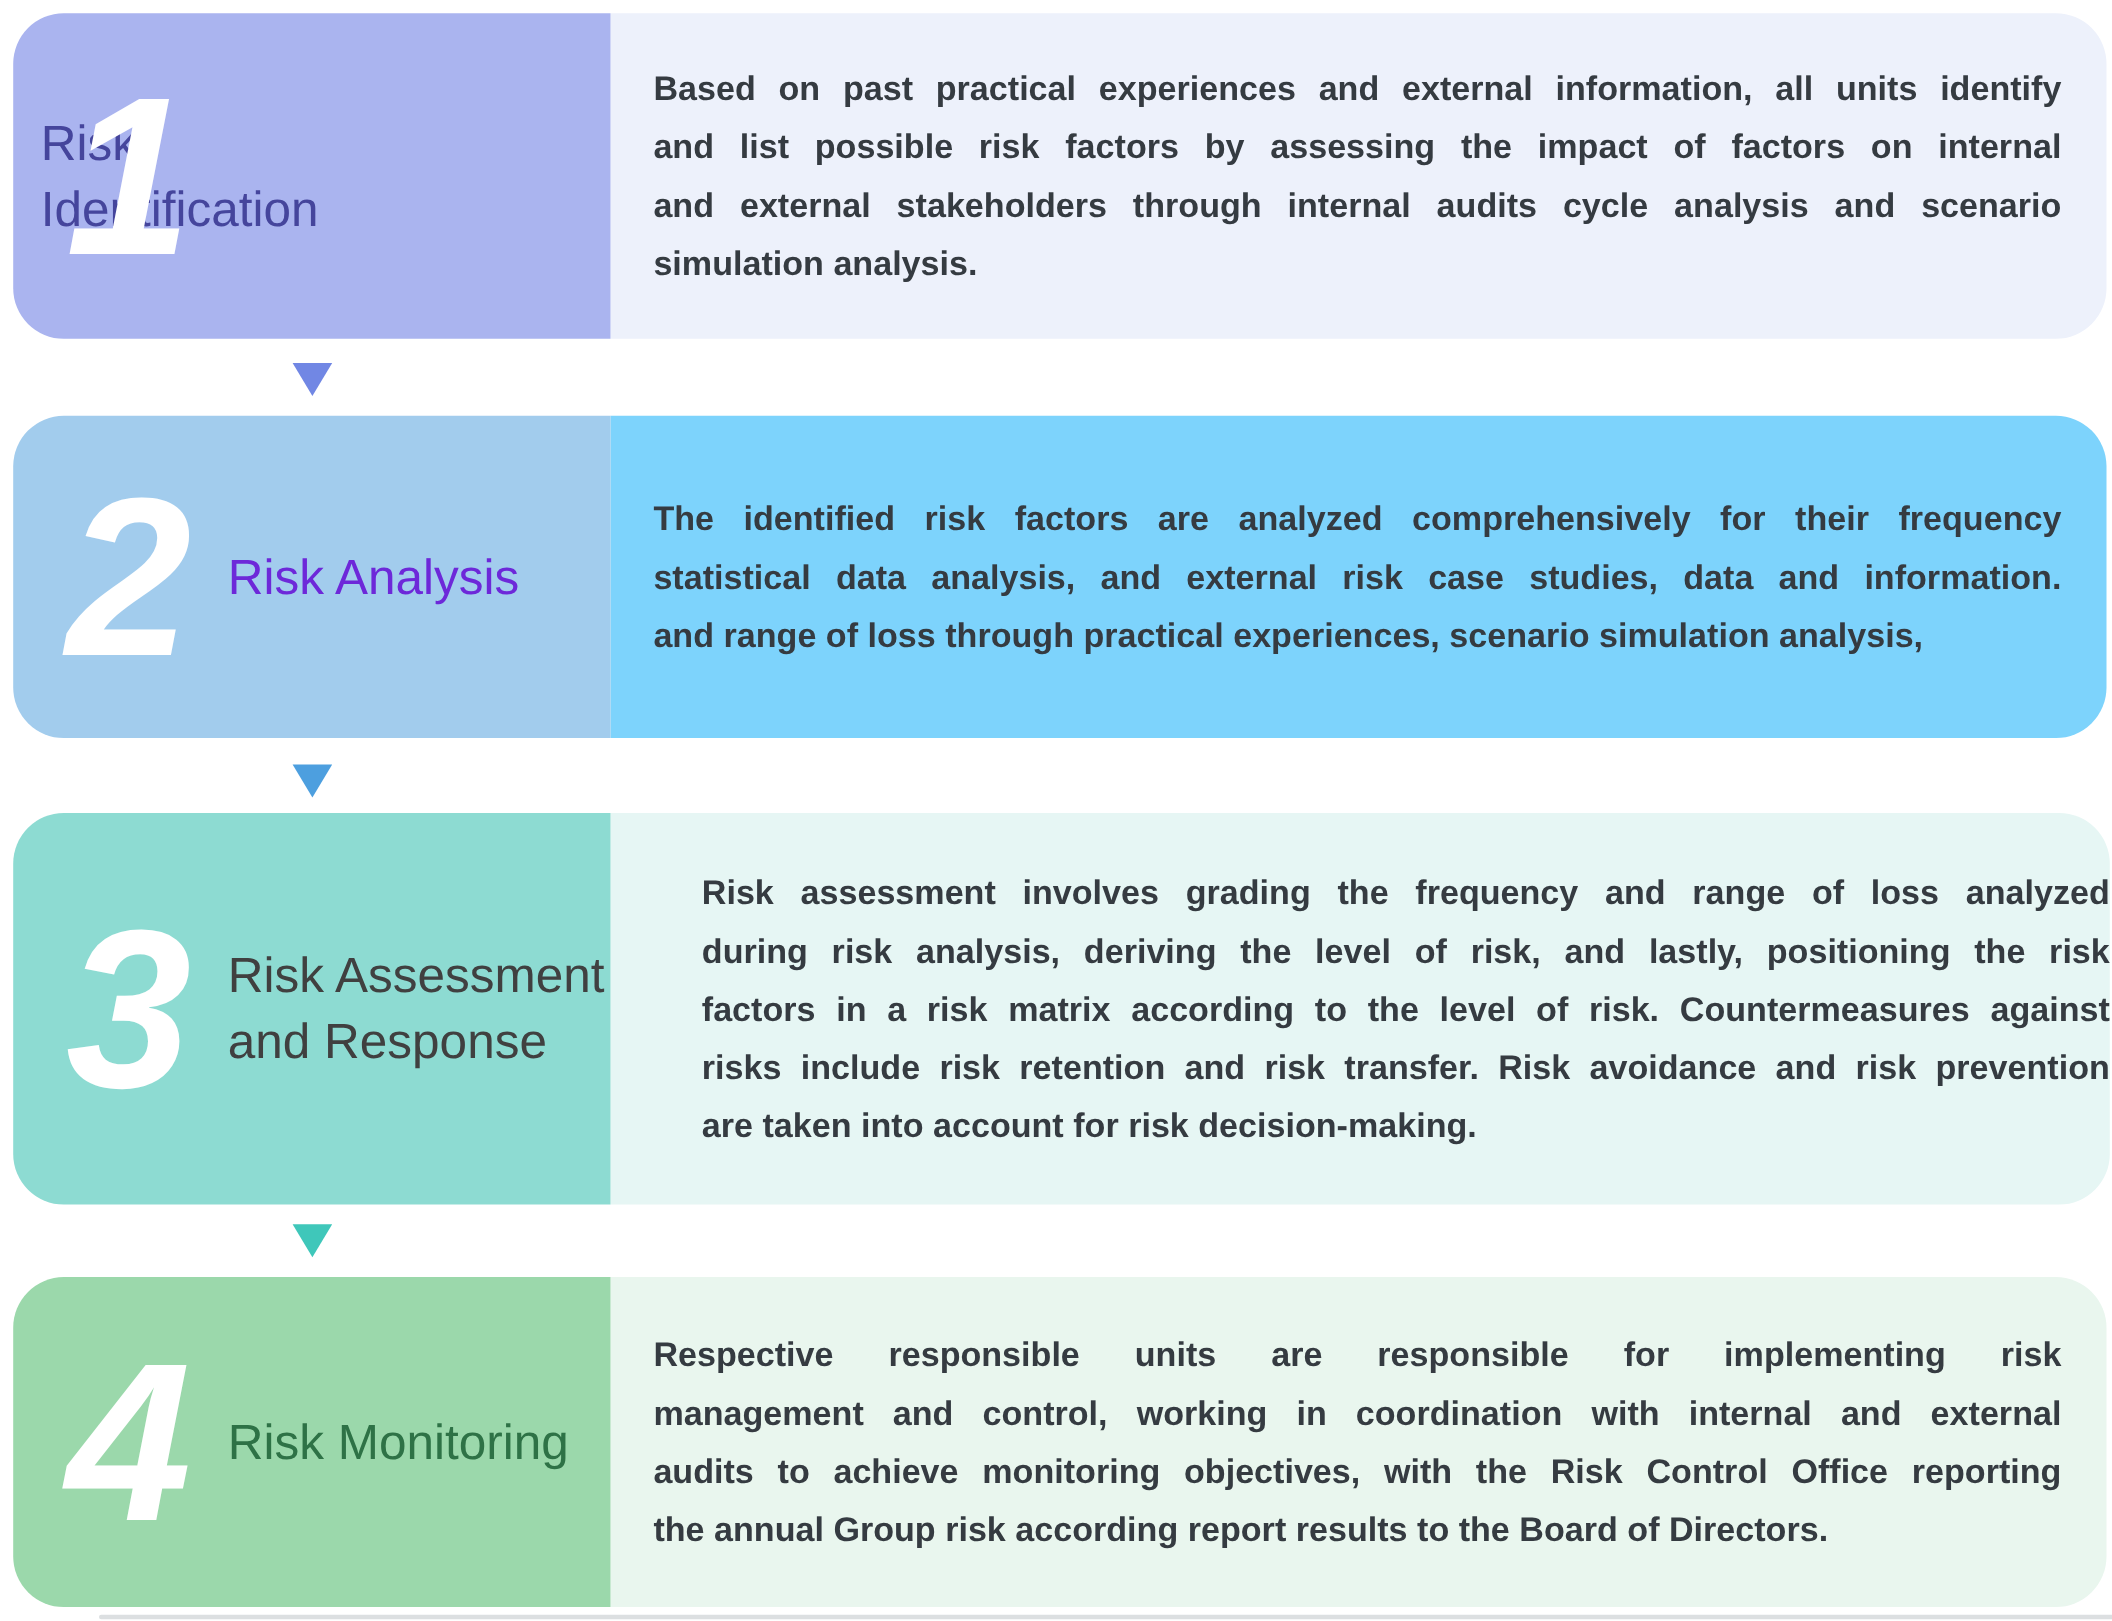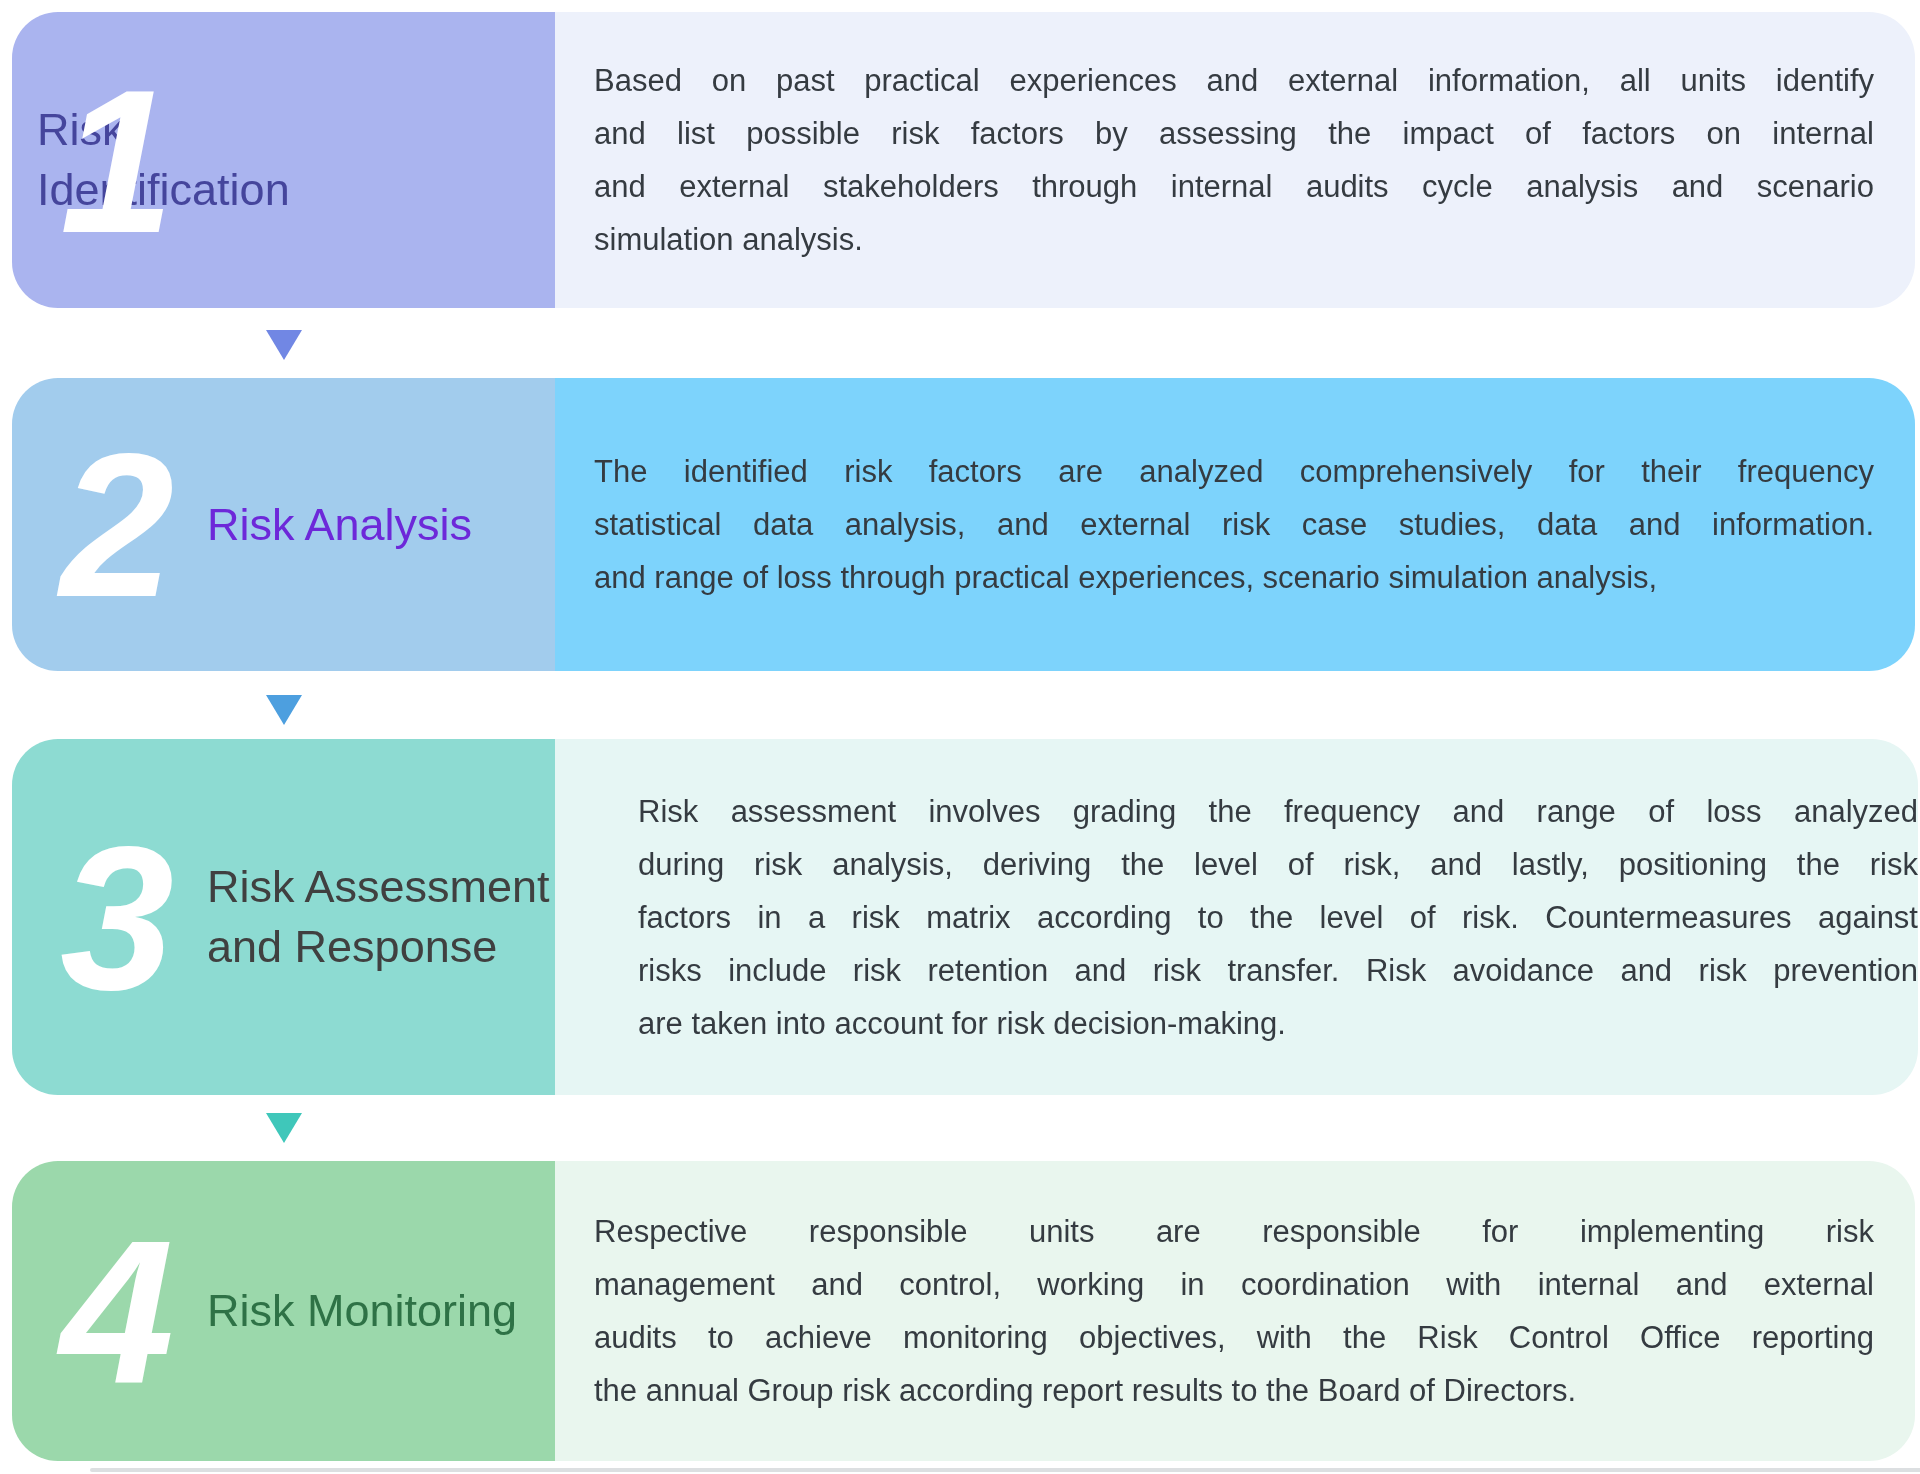--- a/index.html
+++ b/index.html
@@ -31,20 +31,21 @@
   }
   .title{
     margin-left:195px;
     font-size:45px;line-height:60px;font-weight:400;
     white-space:pre;
   }
   .desc{
     width:1280px;margin-left:39px;
     font-size:31px;line-height:53px;
     color:#353b41;
+    font-weight:bold;
   }
   .dline{text-align:justify;text-align-last:justify;}
   .dline:last-child{text-align-last:left;}
 
   
   .step1 .box{background:#aab4ef;}
   .step1 .title{color:#45459c;margin-left:25px;}
   .step1 .panel{background:#edf1fb;}
   .step2 .box{background:#a2cced;}
   .step2 .title{color:#6d28d9;}

